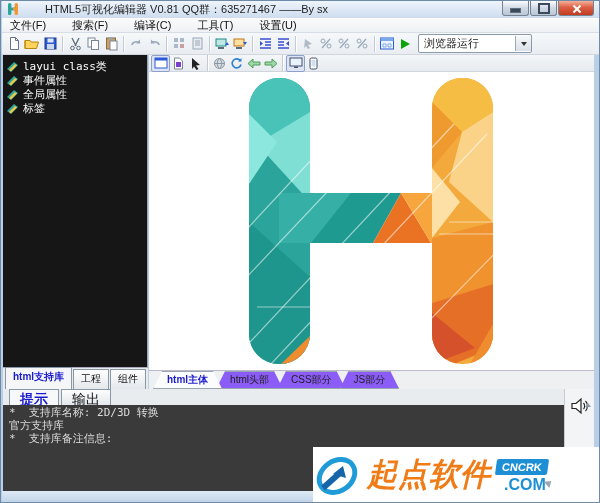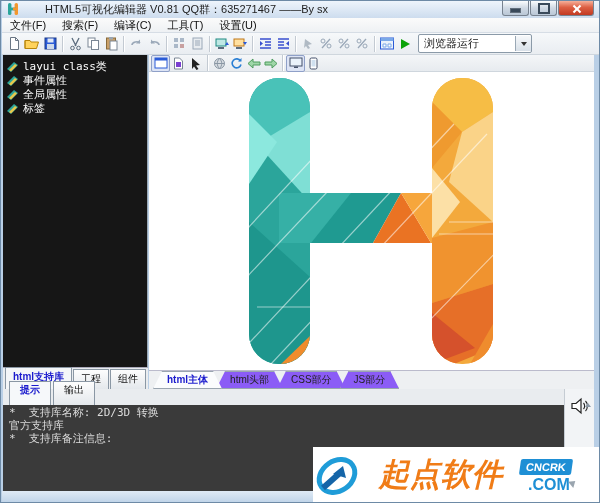--- a/index.html
+++ b/index.html
@@ -14,21 +14,21 @@
   .wbtn{width:25px;height:14px;border:1px solid #77828f;border-top:none;border-radius:0 0 3px 3px;
         background:linear-gradient(#fbfdfe,#cfd9e4 50%,#bac7d6);display:flex;align-items:center;justify-content:center;margin-left:1px;}
   .wbtn.close{width:34px;background:linear-gradient(#f6b09a,#dd6044 45%,#c23a22);}
   .g-min{width:9px;height:3px;background:#3a4a5a;margin-top:5px;border:1px solid #fff3;}
   .g-max{width:8px;height:7px;border:2px solid #3a4a5a;background:#fff0;}
   .g-x{position:relative;width:9px;height:9px;}
   .g-x:before,.g-x:after{content:"";position:absolute;left:4px;top:0;width:2px;height:10px;background:#fff;}
   .g-x:before{transform:rotate(45deg);} .g-x:after{transform:rotate(-45deg);}
 
   
-  .menubar{left:1px;top:17px;width:598px;height:15px;background:linear-gradient(#fbfbfb,#eef1f4);border-bottom:1px solid #d6dde5;display:flex;align-items:center;}
+  .menubar{left:1px;top:17px;width:598px;height:15px;background:linear-gradient(#fbfbfb,#eef1f4);border-bottom:1px solid #d6dde5;display:flex;align-items:center;gap:10px;}
   .menu-item{padding:0 8px;color:#111;cursor:default;}
 
   
   .toolbar{left:1px;top:32px;width:598px;height:22px;background:linear-gradient(#f6f8fa,#e9edf1);border-bottom:1px solid #cfd6dd;display:flex;align-items:center;padding-left:3px;}
   .tbtn{width:18px;height:18px;display:flex;align-items:center;justify-content:center;}
   .sep{width:1px;height:16px;background:#c3cad2;margin:0 3px;box-shadow:1px 0 0 #fff;}
   .dropdown{width:112px;height:17px;background:#fff;border:1px solid #8b9aa8;border-radius:2px;display:flex;align-items:center;margin-left:4px;}
   .dropdown .dlabel{flex:1;padding-left:5px;color:#222;font-size:11px;}
   .darrow{width:15px;height:15px;background:linear-gradient(#f6f8fa,#d8e0e8);border-left:1px solid #9aa8b5;display:flex;align-items:center;justify-content:center;}
   .tri-dn{width:0;height:0;border-left:3px solid transparent;border-right:3px solid transparent;border-top:4px solid #333;}
@@ -46,30 +46,30 @@
   .sbtn{width:17px;height:15px;display:flex;align-items:center;justify-content:center;}
   .sbtn.pressed{border:1px solid #8fa0c8;background:#dde4f5;border-radius:2px;}
   .canvas{left:148px;top:71px;width:445px;height:298px;background:#fff;overflow:hidden;}
   .main-tabs{left:148px;top:369px;width:445px;height:19px;background:#eef0f2;border-top:1px solid #bbc;display:flex;align-items:flex-end;padding-left:4px;}
   .mtab{height:16px;padding:2px 14px 0;margin-right:-6px;font-size:10px;color:#222;background:#8b5cf6;
         clip-path:polygon(9px 0,calc(100% - 9px) 0,100% 100%,0 100%);box-shadow:inset 0 0 0 1px #9aa5b0;}
   .mtab.active{color:#1a1acd;font-weight:bold;background:#fbfcfd;z-index:2;}
 
   
   .out-tabs{left:2px;top:388px;width:561px;height:16px;background:#e9ecef;display:flex;align-items:flex-end;padding-left:6px;}
-  .otab{height:14px;padding:1px 10px 8px;border:1px solid #8a97a4;border-bottom:none;background:linear-gradient(#fdfdfd,#e4e8ec);margin-right:2px;color:#111;font-size:10px;}
+  .otab{height:14px;padding:1px 10px 0;border:1px solid #8a97a4;border-bottom:none;background:linear-gradient(#fdfdfd,#e4e8ec);margin-right:2px;color:#111;font-size:14px;text-decoration:underline;}
   .otab.active{color:#1a1acd;font-weight:bold;background:#f6f8fa;}
   .out-body{left:2px;top:404px;width:561px;height:86px;background:#3a3a3a;color:#dcdcdc;font-family:"DejaVu Sans Mono",monospace;font-size:11px;padding:1px 0 0 6px;}
   .out-line{white-space:pre;line-height:13px;}
   .out-side{left:563px;top:388px;width:30px;height:102px;background:#f2f4f6;border-left:1px solid #c5ccd3;display:flex;justify-content:center;padding-top:8px;}
   .mini-up{width:0;height:0;border-left:3px solid transparent;border-right:3px solid transparent;border-bottom:4px solid #8a97a4;position:absolute;right:3px;top:14px;}
   .bottom-border{left:1px;top:490px;width:598px;height:12px;background:linear-gradient(#dfeaf5,#bed3e8);}
 
   
-  .watermark{left:312px;top:446px;width:288px;height:57px;background:#fff;display:flex;align-items:center;z-index:10;gap:12px;}
+  .watermark{left:312px;top:446px;width:288px;height:57px;background:#fff;display:flex;align-items:center;z-index:10;}
   .wm-name{font-size:30px;font-weight:bold;font-style:italic;color:#f07c17;letter-spacing:1px;margin-left:6px;
            text-shadow:1px 1px 0 #fff,-1px -1px 0 #fff;transform:scaleY(1.05);}
   .badge{margin-left:5px;position:relative;width:56px;height:34px;}
   .badge-top{position:absolute;left:0;top:0;width:52px;height:16px;background:#1e8fd5;color:#fff;font-weight:bold;font-size:11px;
              display:flex;align-items:center;justify-content:center;transform:skewX(-8deg);border-radius:2px;}
   .badge-bottom{position:absolute;left:8px;top:17px;color:#1e8fd5;font-weight:bold;font-size:16px;}
   .badge-arrow{position:absolute;right:0;top:20px;width:0;height:0;border-left:6px solid #9aa5af;border-top:4px solid transparent;border-bottom:4px solid transparent;transform:rotate(-40deg);}
 </style>
 </head>
 <body>

